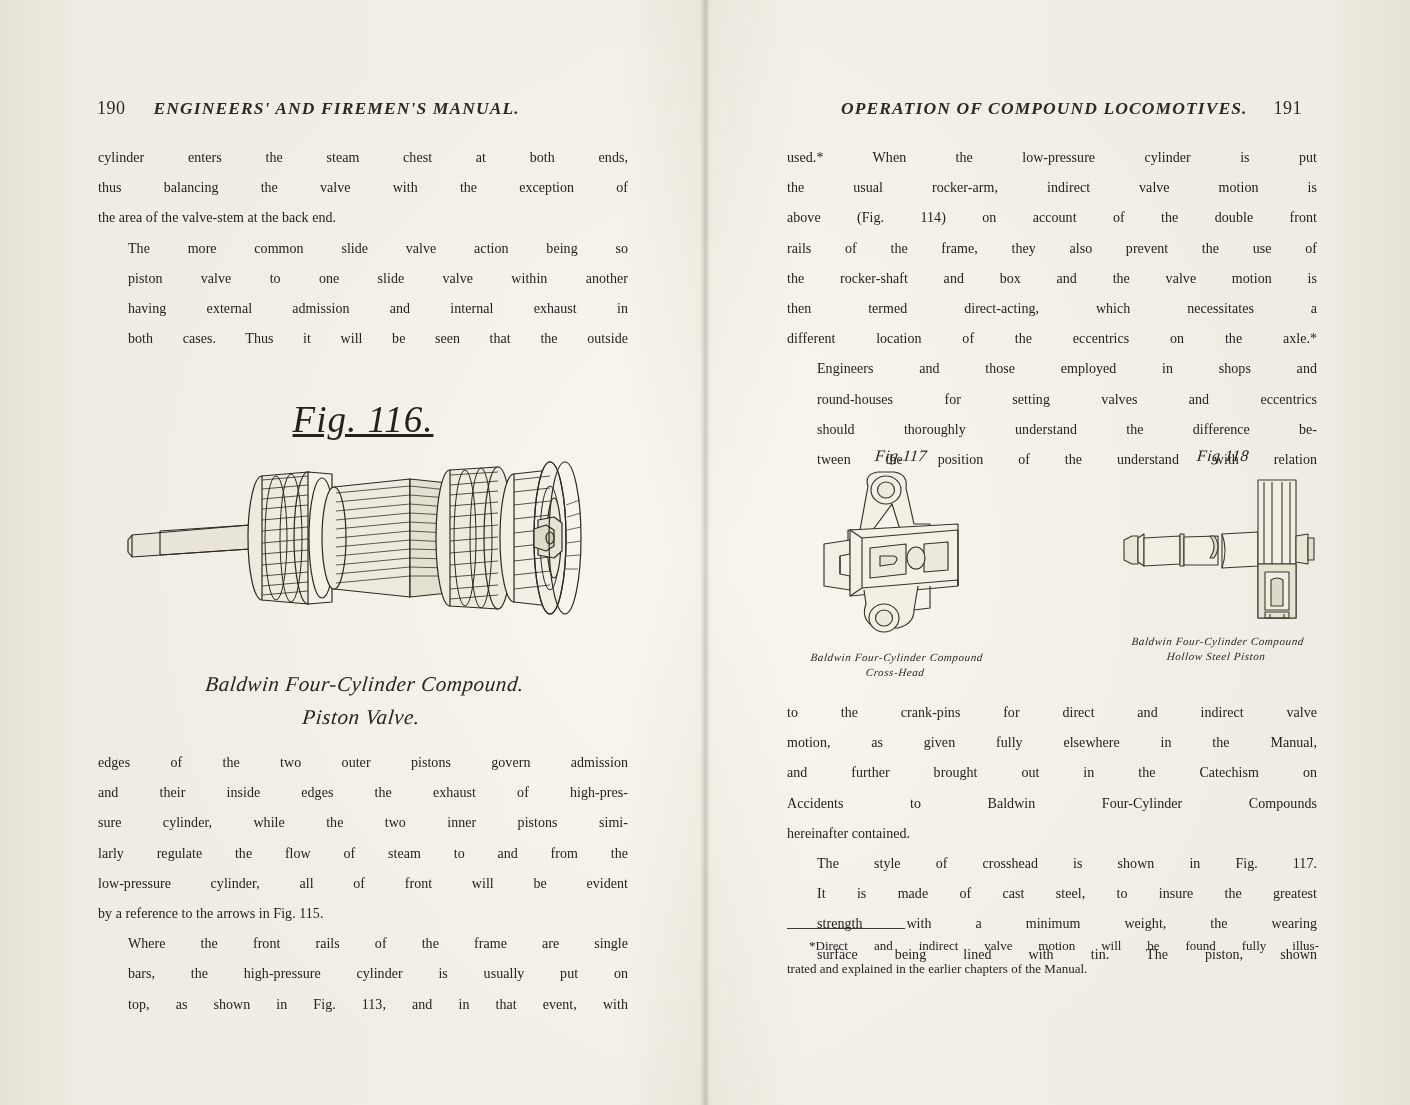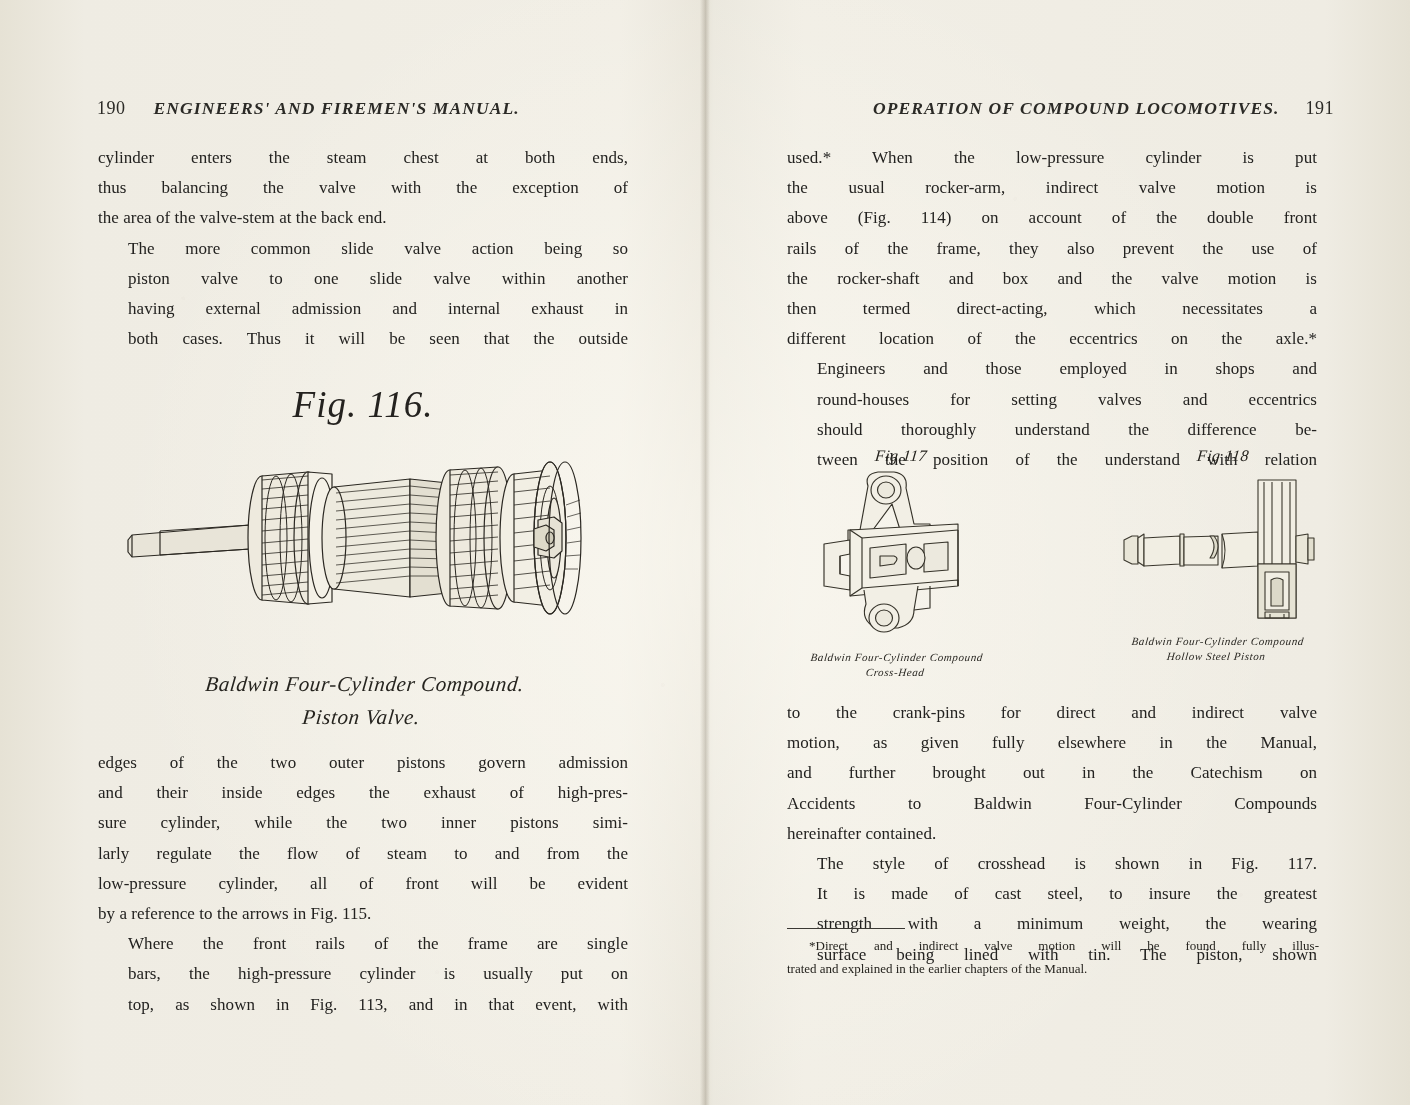--- a/index.html
+++ b/index.html
@@ -63,29 +63,29 @@
     letter-spacing: 0.5px;
     font-size: 18px;
   }
   .runhead .title {
     font-style: italic;
     font-weight: bold;
     letter-spacing: 1.1px;
   }
   .runhead-left  { left: 97px; }
   .runhead-left .title { margin-left: 28px; }
-  .runhead-right { right: 76px; margin-left: 44px; }
+  .runhead-right { right: 108px; margin-left: 44px; }
   .runhead-right .folio { margin-left: 26px; }
 
   
   .col {
     position: absolute;
     width: 530px;
     color: #232220;
-    font-size: 17px;
+    font-size: 14px;
     line-height: 30.2px;
     text-align: justify;
     text-align-last: left;
     letter-spacing: 0.05px;
   }
   .col-left  { left: 98px; }
   .col-right { left: 787px; }
 
   p.para {
     margin: 0;
@@ -102,24 +102,25 @@
   
   .fig-number {
     font-family: "Liberation Serif", serif;
     font-style: italic;
     color: #24221f;
     text-align: center;
   }
   .fig-116-number {
     position: absolute;
     left: 98px;
-    top: 383px;
+    top: 398px;
     width: 530px;
     font-size: 37px;
     letter-spacing: 1px;
+    text-decoration: underline;
   }
   .script {
     font-family: "Liberation Serif", serif;
     font-style: italic;
     color: #26241f;
     letter-spacing: 0.6px;
     transform: skewX(-6deg);
   }
   .cap-116 {
     position: absolute;

